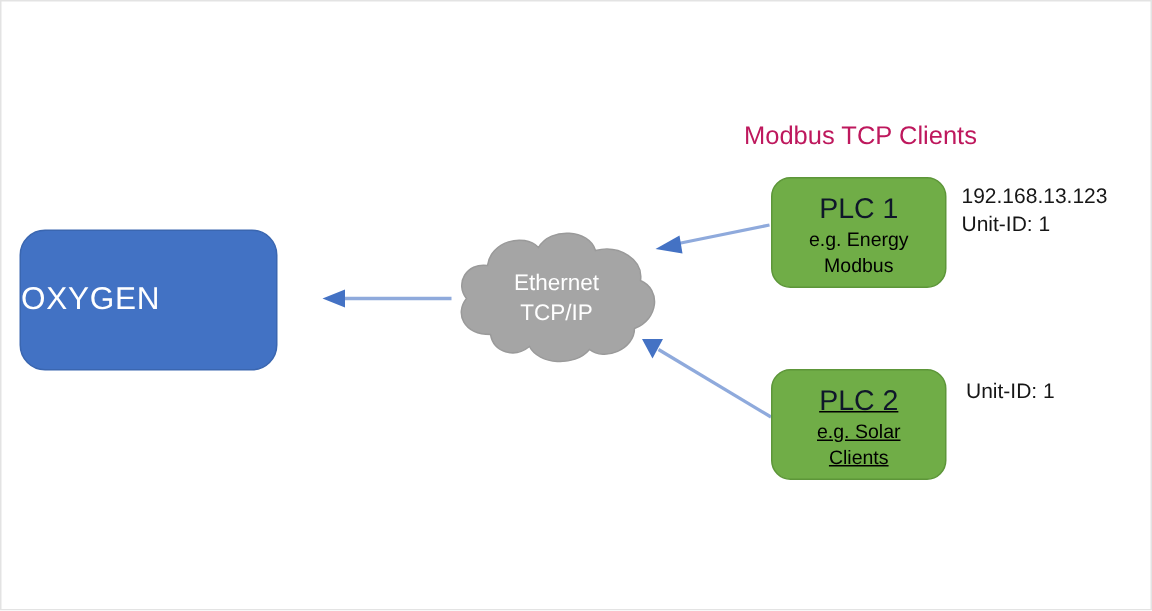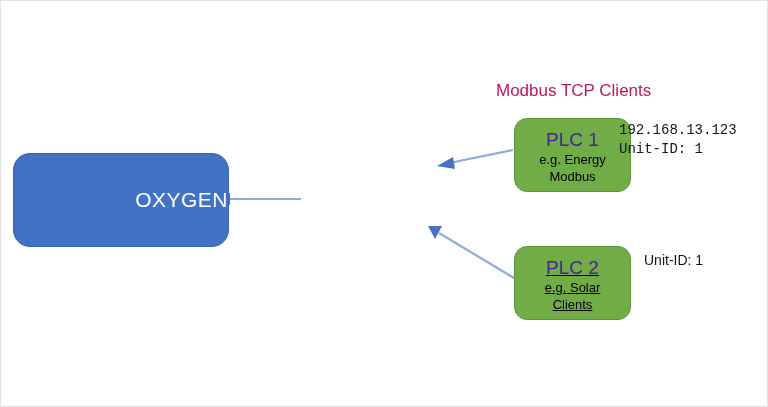--- a/index.html
+++ b/index.html
@@ -16,30 +16,29 @@
     box-sizing: border-box;
     overflow: hidden;
     font-family: "Liberation Sans", sans-serif;
   }
 
   
   #oxygen-box {
     position: absolute;
     left: 12px;
     top: 152px;
-    width: 216px;
+    width: 172px;
     height: 94px;
     background: #4272c4;
     border: 1px solid #3a66b0;
     border-radius: 17px;
     box-sizing: border-box;
     display: flex;
     align-items: center;
-    justify-content: flex-end;
-    padding-left: 23px;
+    justify-content: flex-start;
   }
   #oxygen-label {
     color: #ffffff;
     font-size: 21px;
     letter-spacing: 0.5px;
     font-family: "Liberation Sans", sans-serif;
     white-space: nowrap;
   }
 
   
@@ -81,21 +80,21 @@
     box-sizing: border-box;
     display: flex;
     flex-direction: column;
     align-items: center;
     justify-content: center;
     padding-top: 2px;
   }
   #plc1-box { left: 513px; top: 117px; height: 74px; }
   #plc2-box { left: 513px; top: 245px; height: 74px; text-decoration: underline; }
   .plc-title {
-    color: #4c1d95;
+    color: #0f172a;
     font-size: 19px;
     line-height: 23px;
     font-family: "Liberation Sans", sans-serif;
     white-space: nowrap;
   }
   .plc-sub {
     color: #000000;
     font-size: 13px;
     line-height: 17px;
     text-align: center;
@@ -116,21 +115,21 @@
 
   
   .info-block {
     position: absolute;
     color: #161616;
     font-size: 14px;
     line-height: 19px;
     font-family: "Liberation Sans", sans-serif;
     white-space: nowrap;
   }
-  #plc1-info { left: 618px; top: 120px; font-family: Liberation Mono, monospace; }
+  #plc1-info { left: 640px; top: 120px; }
   #plc2-info { left: 643px; top: 250px; }
   .info-block div { display: block; }
 
   
   #arrows {
     position: absolute;
     left: 0;
     top: 0;
     width: 768px;
     height: 407px;
@@ -157,20 +156,38 @@
     <g>
       <line x1="513" y1="277" x2="438" y2="232" stroke="#8faadc" stroke-width="2.2"></line>
       <polygon points="427,225 441,225 434,238" fill="#4472c4"></polygon>
     </g>
   </svg>
 
   <div id="oxygen-box">
     <span id="oxygen-label">OXYGEN</span>
   </div>
 
+  <div id="cloud">
+    <svg width="148" height="100" viewBox="0 0 148 100" xmlns="http://www.w3.org/2000/svg">
+      <path d="M30 74
+               C 12 74, 6 60, 14 50
+               C 6 40, 14 26, 28 28
+               C 30 12, 52 6, 62 16
+               C 70 2, 96 4, 100 18
+               C 116 14, 132 24, 130 38
+               C 144 44, 142 64, 126 70
+               C 126 84, 106 92, 96 84
+               C 86 96, 62 94, 56 82
+               C 46 90, 32 86, 30 74 Z" fill="#a5a5a5" stroke="#9a9a9a" stroke-width="1"></path>
+    </svg>
+    <div id="cloud-text">
+      <span>Ethernet</span>
+      <span>TCP/IP</span>
+    </div>
+  </div>
 
   <div id="clients-heading">Modbus TCP Clients</div>
 
   <div id="plc1-box" class="plc-box">
     <div class="plc-title">PLC 1</div>
     <div class="plc-sub">e.g. Energy</div>
     <div class="plc-sub">Modbus</div>
   </div>
 
   <div id="plc1-info" class="info-block">

